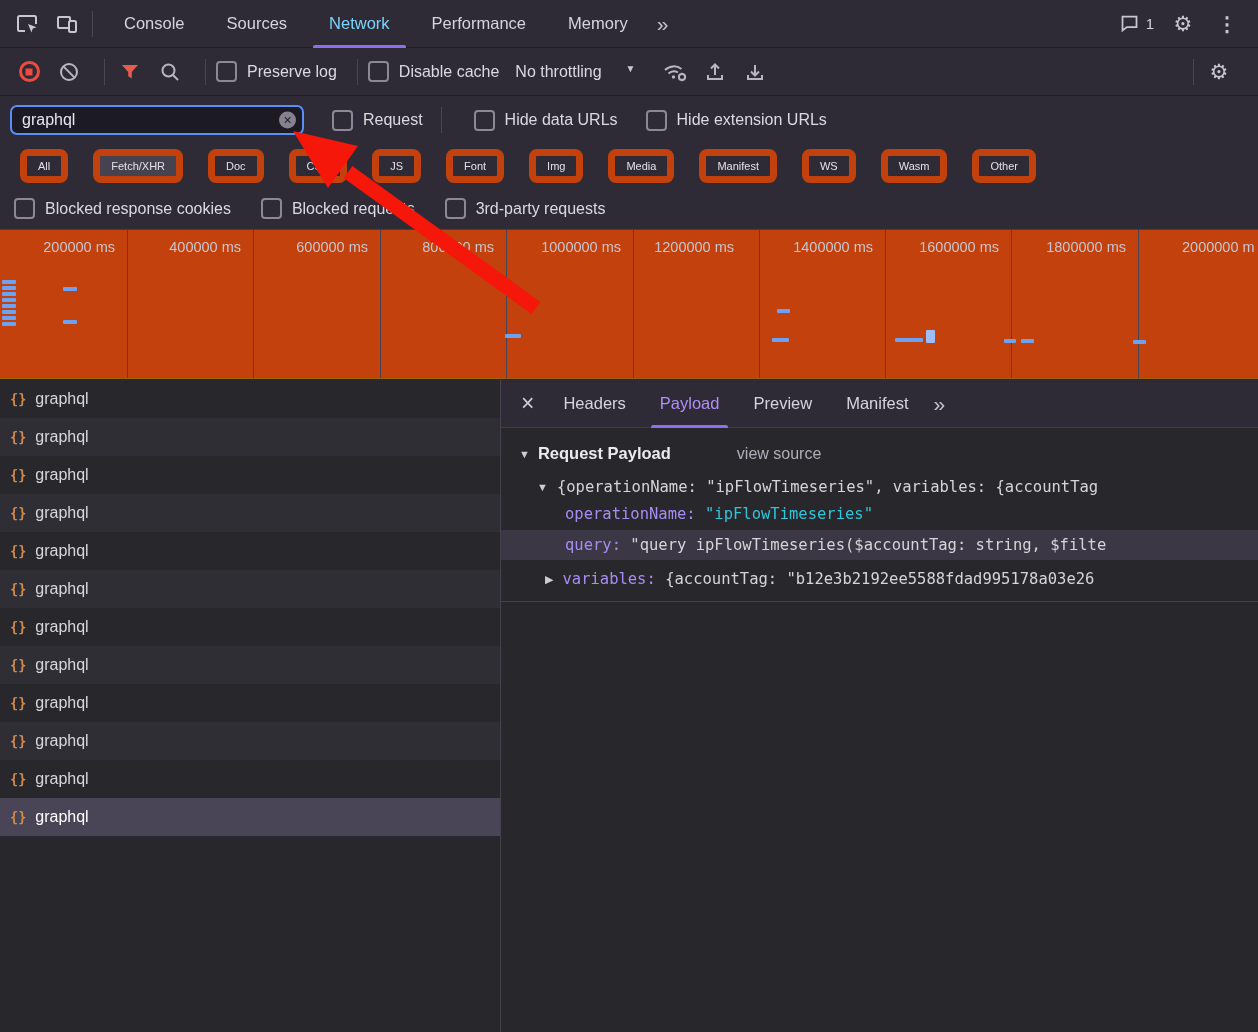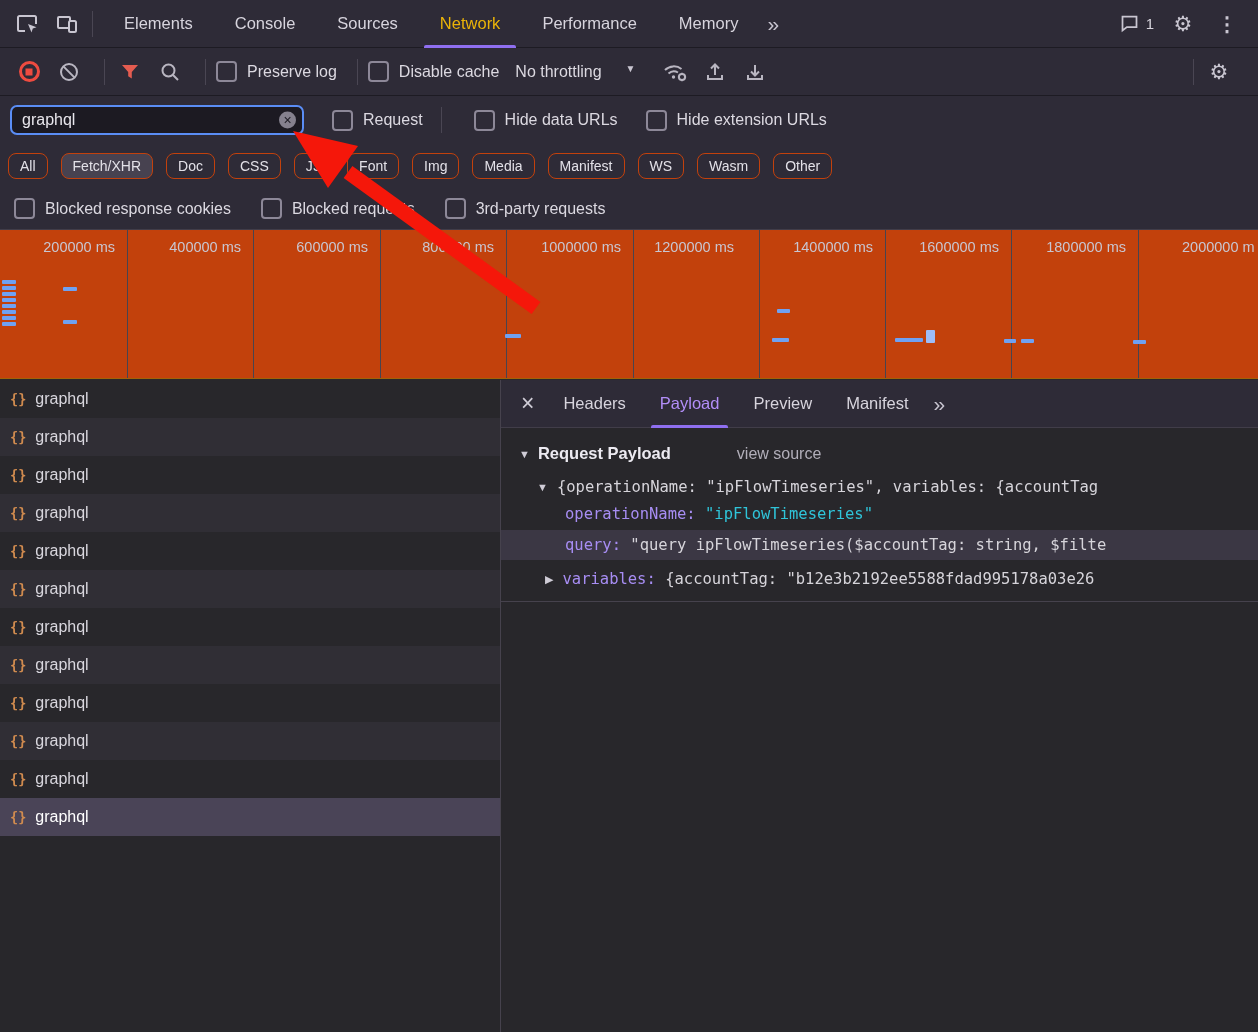--- a/index.html
+++ b/index.html
@@ -10,21 +10,21 @@
   .netbar{height:48px;border-bottom:1px solid #1d1b23;padding:0 14px;}
   .filterrow{height:48px;padding:0 8px;background:#2e2b37;}
   .chiprow{height:44px;padding:0 8px;gap:13px;background:#2e2b37;}
   .optrow{height:42px;padding:0 14px;gap:30px;background:#2e2b37;border-bottom:1px solid #413d49;}
   .spacer{flex:1;}
   .vsep{width:1px;height:26px;background:#4a4653;margin:0 10px;flex:none;}
   .ibtn{display:inline-flex;align-items:center;justify-content:center;width:30px;height:30px;flex:none;cursor:pointer;}
   .netbar > *{margin-right:10px;}
   
   .ttab{padding:0 21px;height:48px;display:flex;align-items:center;font-size:16.5px;color:#d7d4dd;position:relative;cursor:pointer;white-space:nowrap;}
-  .ttab.active{color:#eab308;}
+  .ttab.active{color:#7dd3fc;}
   .ttab.active::after{content:"";position:absolute;left:5px;right:5px;bottom:0;height:3px;background:#8f6ff0;border-radius:2px 2px 0 0;}
   .chevron{font-size:21px;color:#c9c6d1;padding:0 8px;cursor:pointer;}
   .glyph-gear{font-size:21px;color:#c9c6d1;cursor:pointer;}
   .glyph-kebab{font-size:20px;color:#c9c6d1;font-weight:bold;cursor:pointer;padding:0 4px;}
   .badge-num{font-size:15px;color:#d7d4dd;margin-left:6px;}
   
   .rec{width:15px;height:15px;border-radius:50%;border:3px solid #ee4b40;position:relative;flex:none;cursor:pointer;}
   .rec::after{content:"";position:absolute;left:50%;top:50%;width:7px;height:7px;transform:translate(-50%,-50%);background:#ee4b40;}
   
   .cbrow{display:flex;align-items:center;gap:10px;font-size:16px;color:#dcd9e1;white-space:nowrap;cursor:pointer;}
@@ -33,21 +33,21 @@
   .caret{font-size:10px;color:#c9c6d1;}
   
   .filter-wrap{position:relative;width:294px;height:30px;margin-left:2px;flex:none;}
   input.filter{width:100%;height:100%;box-sizing:border-box;background:#1c1a22;border:2px solid #5a8df5;border-radius:7px;
                color:#e8e6ec;font-size:16px;padding:0 30px 0 10px;outline:none;font-family:"Liberation Sans",sans-serif;}
   .clear-btn{position:absolute;right:8px;top:50%;transform:translateY(-50%);width:17px;height:17px;border-radius:50%;
              background:#85818e;color:#1c1a22;font-size:14px;line-height:17px;text-align:center;cursor:pointer;}
   .filterrow .cbrow{margin-left:28px;}
   .filterrow .vsep{margin:0 4px 0 18px;}
   
-  .chip{border:1px solid #c2410c;border-radius:8px;padding:4px 11px;font-size:14px;color:#e3e1e8;cursor:pointer;white-space:nowrap;}
+  .chip{border:7px solid #c2410c;border-radius:8px;padding:4px 11px;font-size:11px;color:#e3e1e8;cursor:pointer;white-space:nowrap;margin-left:12px;}
   .chip.active{background:#474250;}
   
   .timeline{position:relative;height:148px;background:#c2410c;border-bottom:1px solid #a16207;overflow:hidden;cursor:pointer;}
   .t-div{position:absolute;top:0;bottom:0;width:1px;background:#48444f;}
   .t-label{position:absolute;top:9px;width:112px;text-align:right;font-size:14.5px;color:#c9c6d1;white-space:nowrap;}
   .t-label.last{text-align:left;width:104px;}
   .t-bar{position:absolute;height:4px;background:#6fa1f3;border-radius:1px;}
   .t-bar.tall{height:13px;background:#9dbdf9;}
   
   .left-pane{position:absolute;top:380px;left:0;width:500px;bottom:0;background:#28272b;}
@@ -90,21 +90,20 @@
         <path d="M13 12l8.5 3.3-3.7 1.3-1.3 3.9z" fill="#c9c6d1" stroke="none"></path>
       </svg>
     </span>
     <span class="ibtn" style="margin-left:10px;">
       <svg class="icon" width="24" height="24" viewBox="0 0 24 24" fill="none" stroke="#c9c6d1" stroke-width="2">
         <rect x="3" y="5" width="12" height="11" rx="1"></rect>
         <rect x="14" y="9" width="7" height="11" rx="1.5" fill="#2e2b37"></rect>
       </svg>
     </span>
     <span class="vsep"></span>
-    <div class="ttab">Elements</div>
     <div class="ttab">Console</div>
     <div class="ttab">Sources</div>
     <div class="ttab active">Network</div>
     <div class="ttab">Performance</div>
     <div class="ttab">Memory</div>
     <span class="chevron">»</span>
     <div class="spacer"></div>
     <span class="ibtn" style="width:auto;">
       <svg class="icon" width="21" height="21" viewBox="0 0 24 24" fill="none" stroke="#c9c6d1" stroke-width="2">
         <path d="M4 4h16v12H9l-5 4z"></path>

